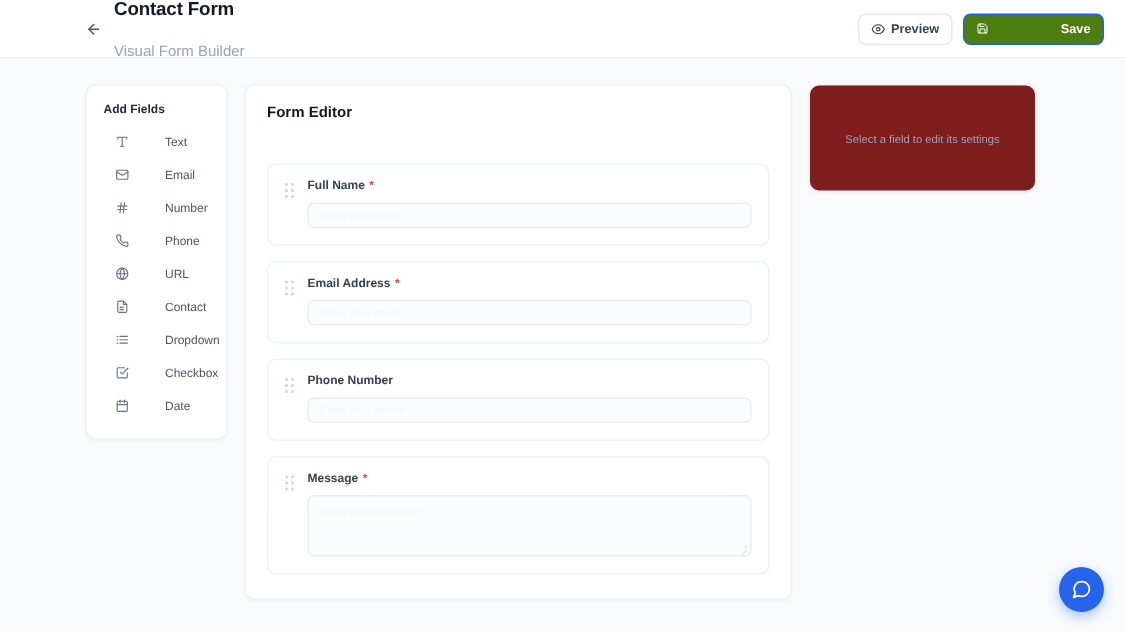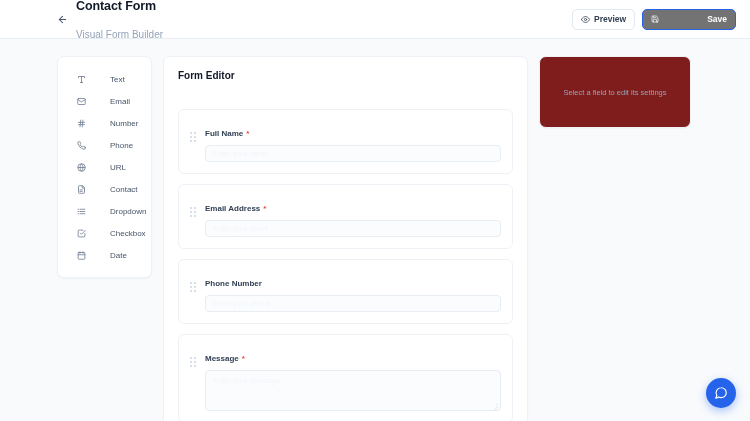--- a/index.html
+++ b/index.html
@@ -34,21 +34,21 @@
   .header-actions { margin-left: auto; display: flex; align-items: center; gap: 7px; }
   .btn {
     display: flex; align-items: center; gap: 4px;
     height: 21px; padding: 0 8px;
     border-radius: 5px;
     font-size: 8.5px; font-weight: bold;
     border: 1px solid #e2e8f0;
     background: #ffffff; color: #334155;
     cursor: pointer; white-space: nowrap;
   }
-  .btn-primary { background: #737373; border-color: #2563eb; color: #ffffff; gap: 48px; }
+  .btn-primary { background: #4d7c0f; border-color: #2563eb; color: #ffffff; gap: 48px; }
   .btn .ic { display: flex; align-items: center; }
 
   
   .body { flex: 1; display: flex; padding: 17px 0 0 0; gap: 0; align-items: flex-start; }
 
   
   .sidebar {
     margin-left: 57px;
     width: 95px;
     background: #ffffff;
@@ -74,21 +74,21 @@
     border: 1px solid #eef2f7;
     border-radius: 7px;
     padding: 13px 14px 16px 14px;
     box-shadow: 0 1px 2px rgba(15,23,42,0.04);
   }
   .editor-title { font-size: 10px; font-weight: bold; color: #111827; margin-bottom: 28px; }
 
   .fld-card {
     border: 1px solid #eef2f7;
     border-radius: 6px;
-    padding: 19px 11px 11px 11px;
+    padding: 9px 11px 11px 11px;
     margin-bottom: 10px;
     background: #ffffff;
     display: flex; gap: 8px;
     cursor: pointer;
   }
   .fld-card:last-child { margin-bottom: 0; }
   .drag {
     flex: 0 0 7px; width: 7px; height: 11px; margin-top: 3px;
     display: grid; grid-template-columns: 2px 2px; grid-template-rows: 2px 2px 2px;
     gap: 2px 2px; cursor: grab;
@@ -179,20 +179,21 @@
           </svg>
         </span>
         <span>Save</span>
       </button>
     </div>
   </div>
 
   <div class="body">
 
     <div class="sidebar">
+      <div class="sidebar-title">Add Fields</div>
 
       <div class="field-item">
         <span class="ic">
           <svg width="9" height="9" viewBox="0 0 24 24" fill="none" stroke="currentColor" stroke-width="2" stroke-linecap="round">
               <polyline points="4 7 4 4 20 4 20 7"></polyline>
               <line x1="9" y1="20" x2="15" y2="20"></line>
               <line x1="12" y1="4" x2="12" y2="20"></line>
             </svg>
         </span>
         <span>Text</span>

